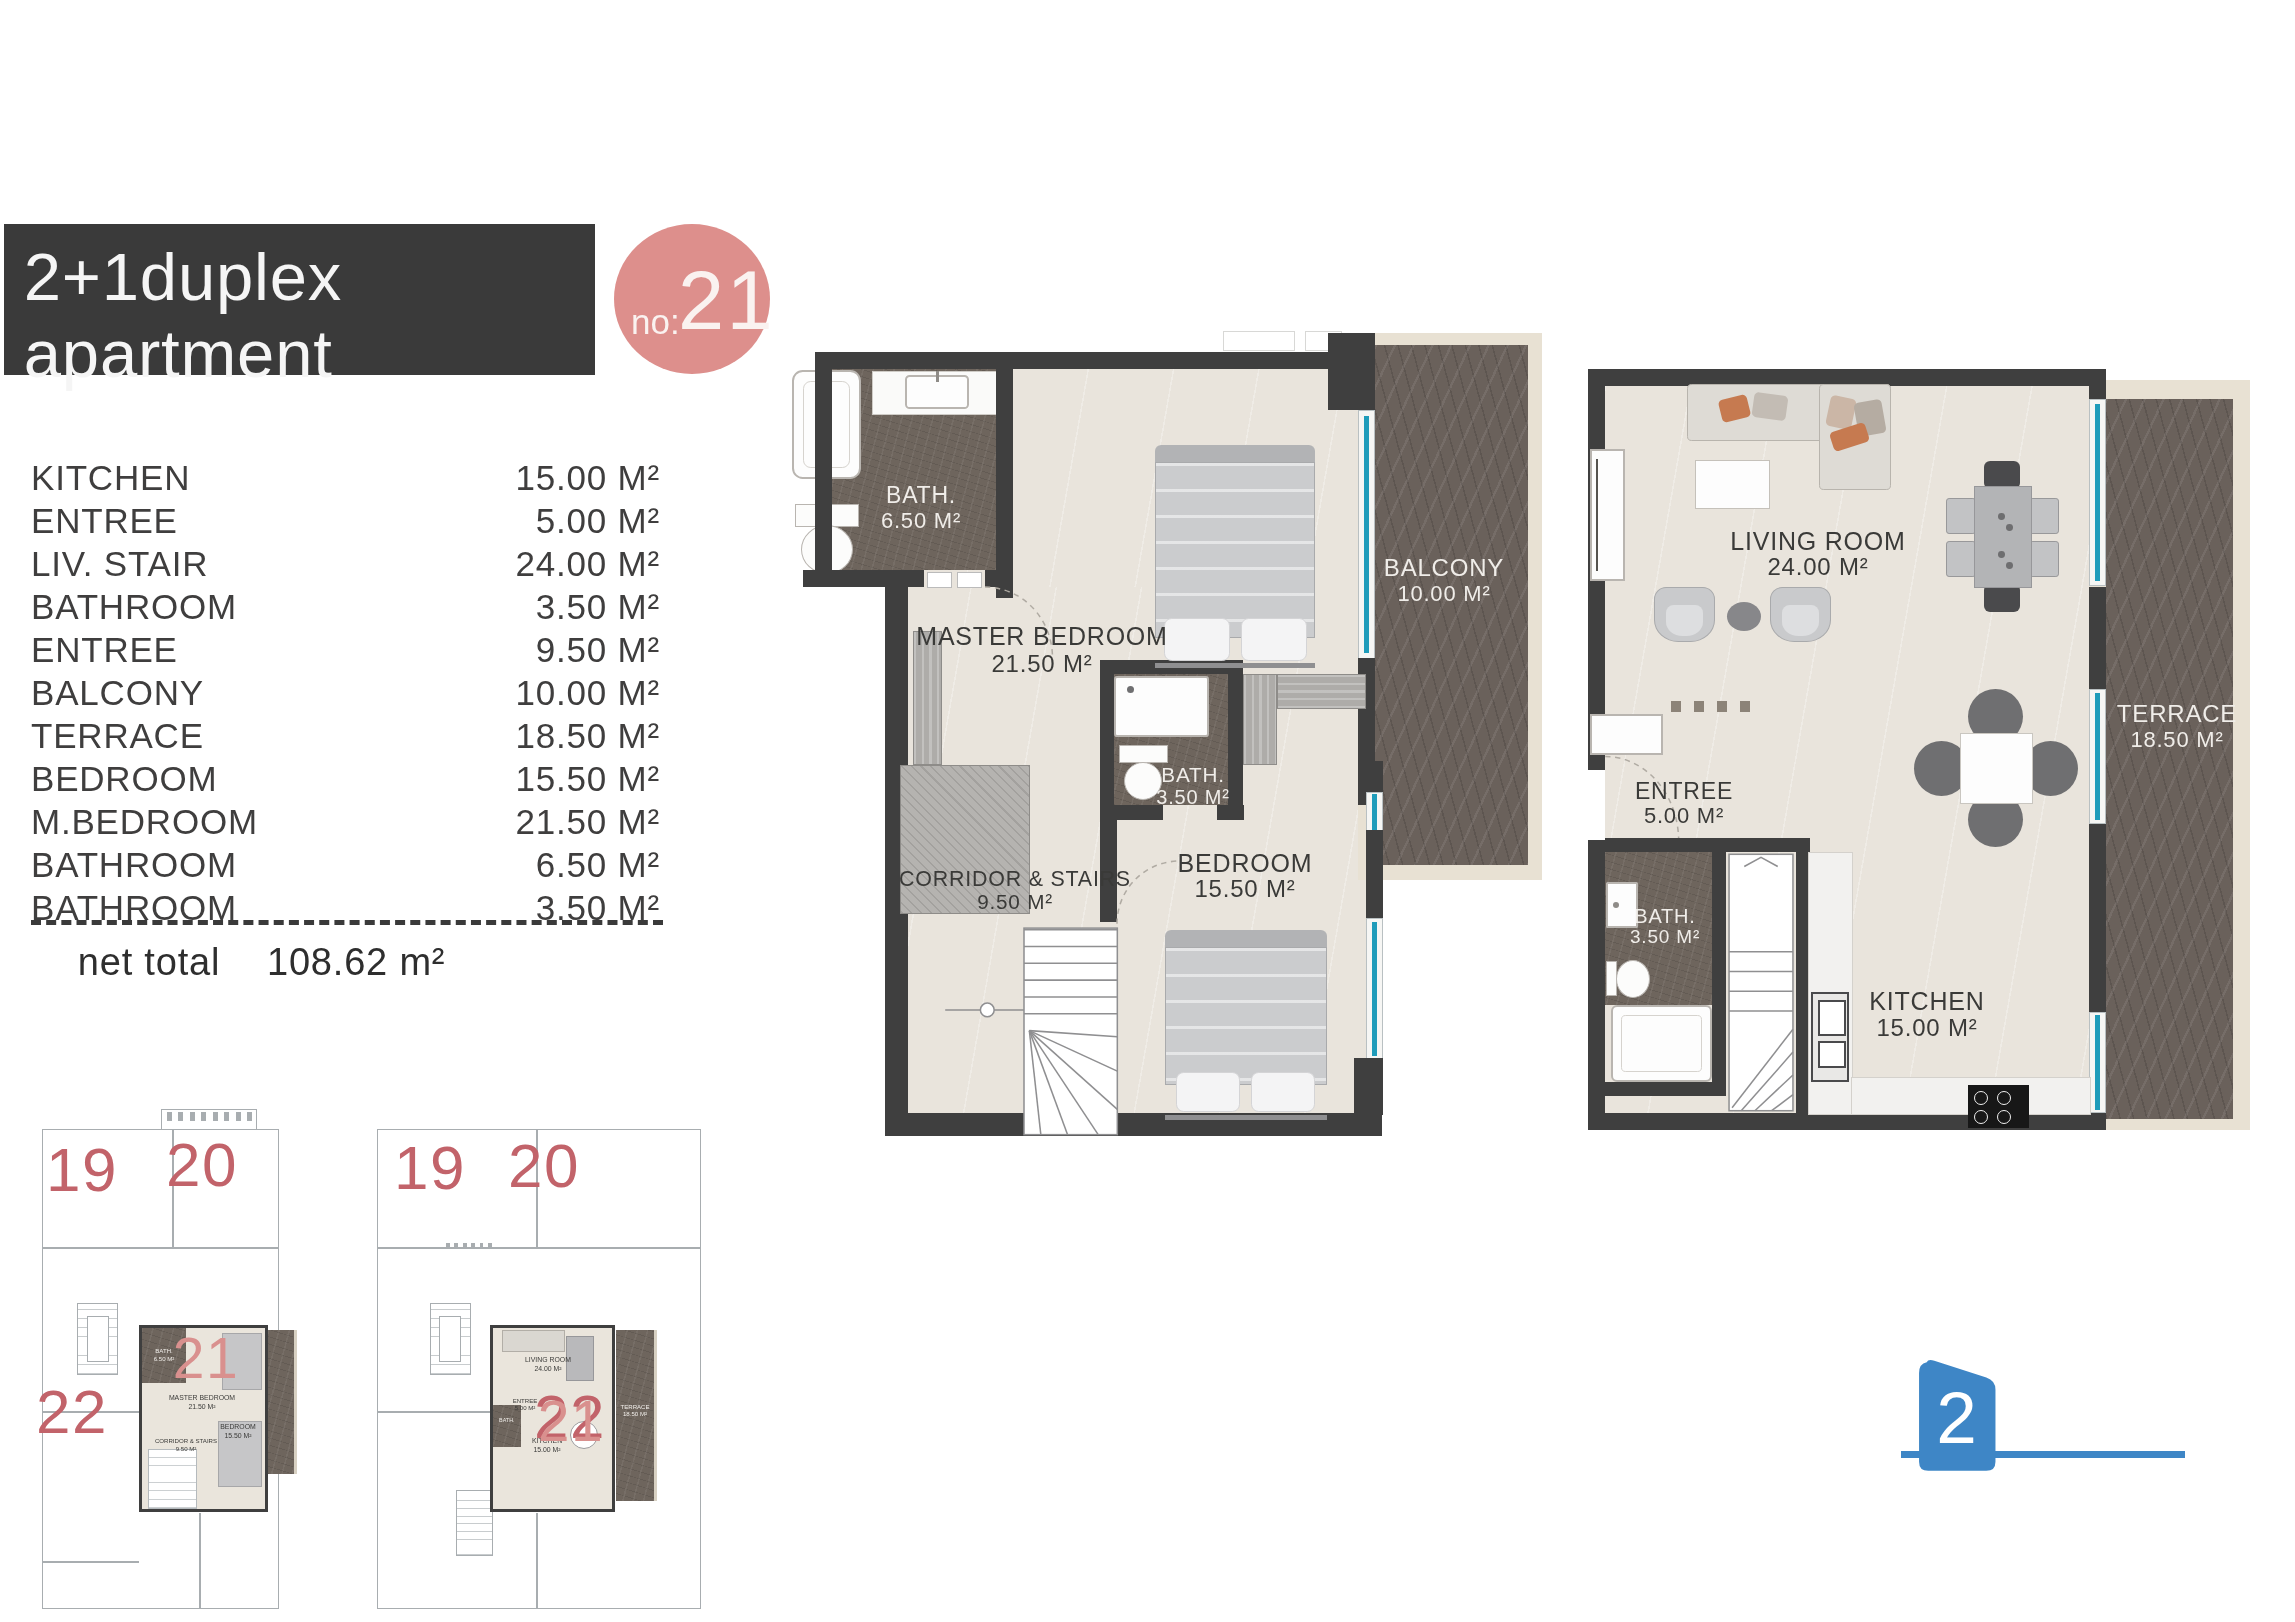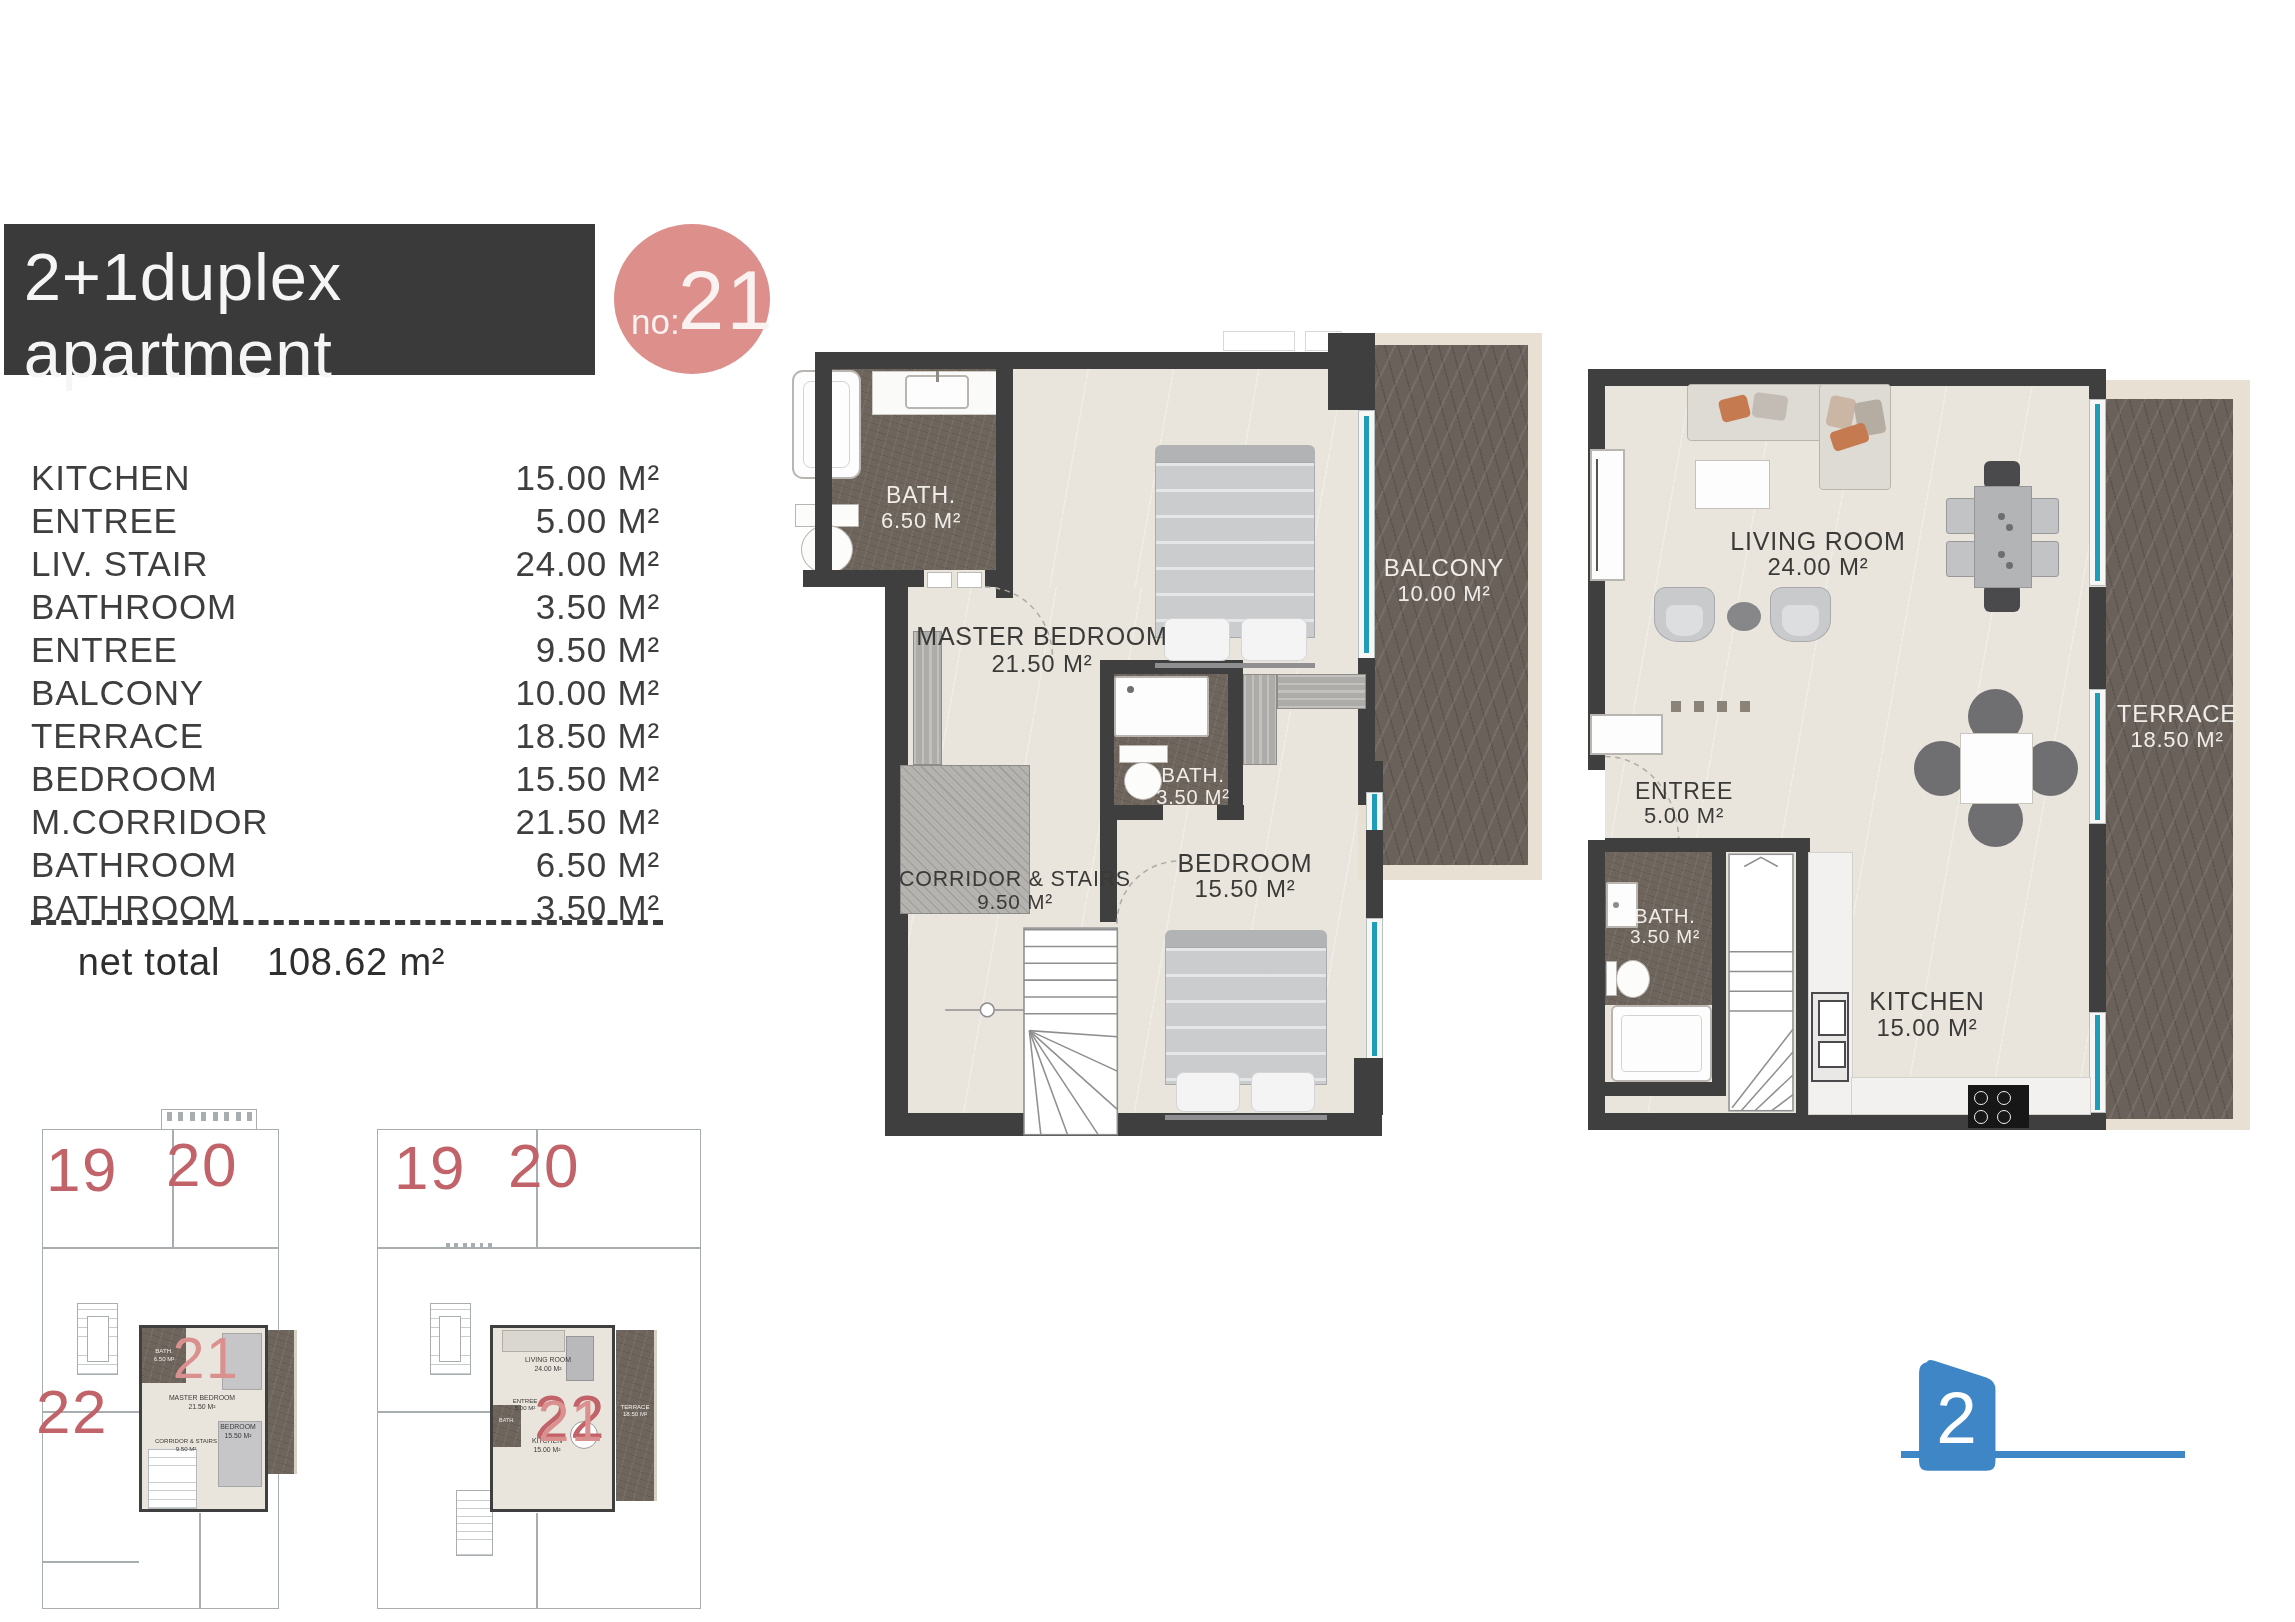--- a/index.html
+++ b/index.html
@@ -79,21 +79,21 @@
     </div>
   <div style="display:flex;height:43px;align-items:center;">
       <span>TERRACE</span>
       <span style="margin-left:auto;">18.50 M²</span>
     </div>
   <div style="display:flex;height:43px;align-items:center;">
       <span>BEDROOM</span>
       <span style="margin-left:auto;">15.50 M²</span>
     </div>
   <div style="display:flex;height:43px;align-items:center;">
-      <span>M.CORRIDOR</span>
+      <span>M.BEDROOM</span>
       <span style="margin-left:auto;">21.50 M²</span>
     </div>
   <div style="display:flex;height:43px;align-items:center;">
       <span>BATHROOM</span>
       <span style="margin-left:auto;">6.50 M²</span>
     </div>
   <div style="display:flex;height:43px;align-items:center;">
       <span>BATHROOM</span>
       <span style="margin-left:auto;">3.50 M²</span>
     </div>

